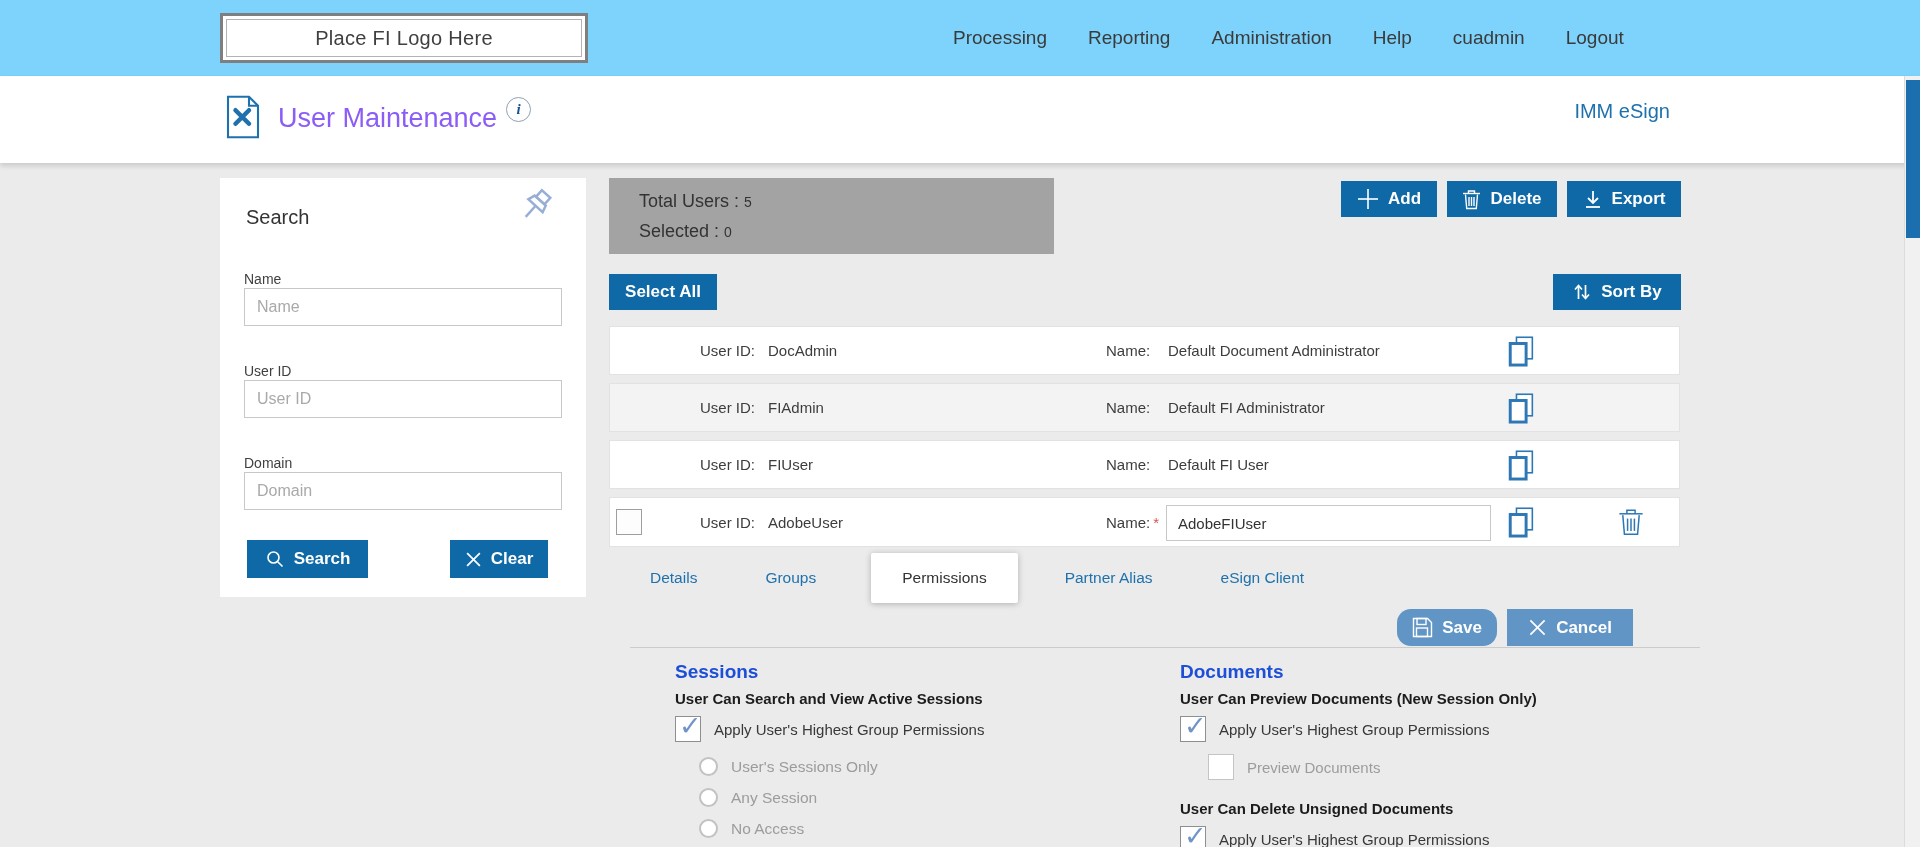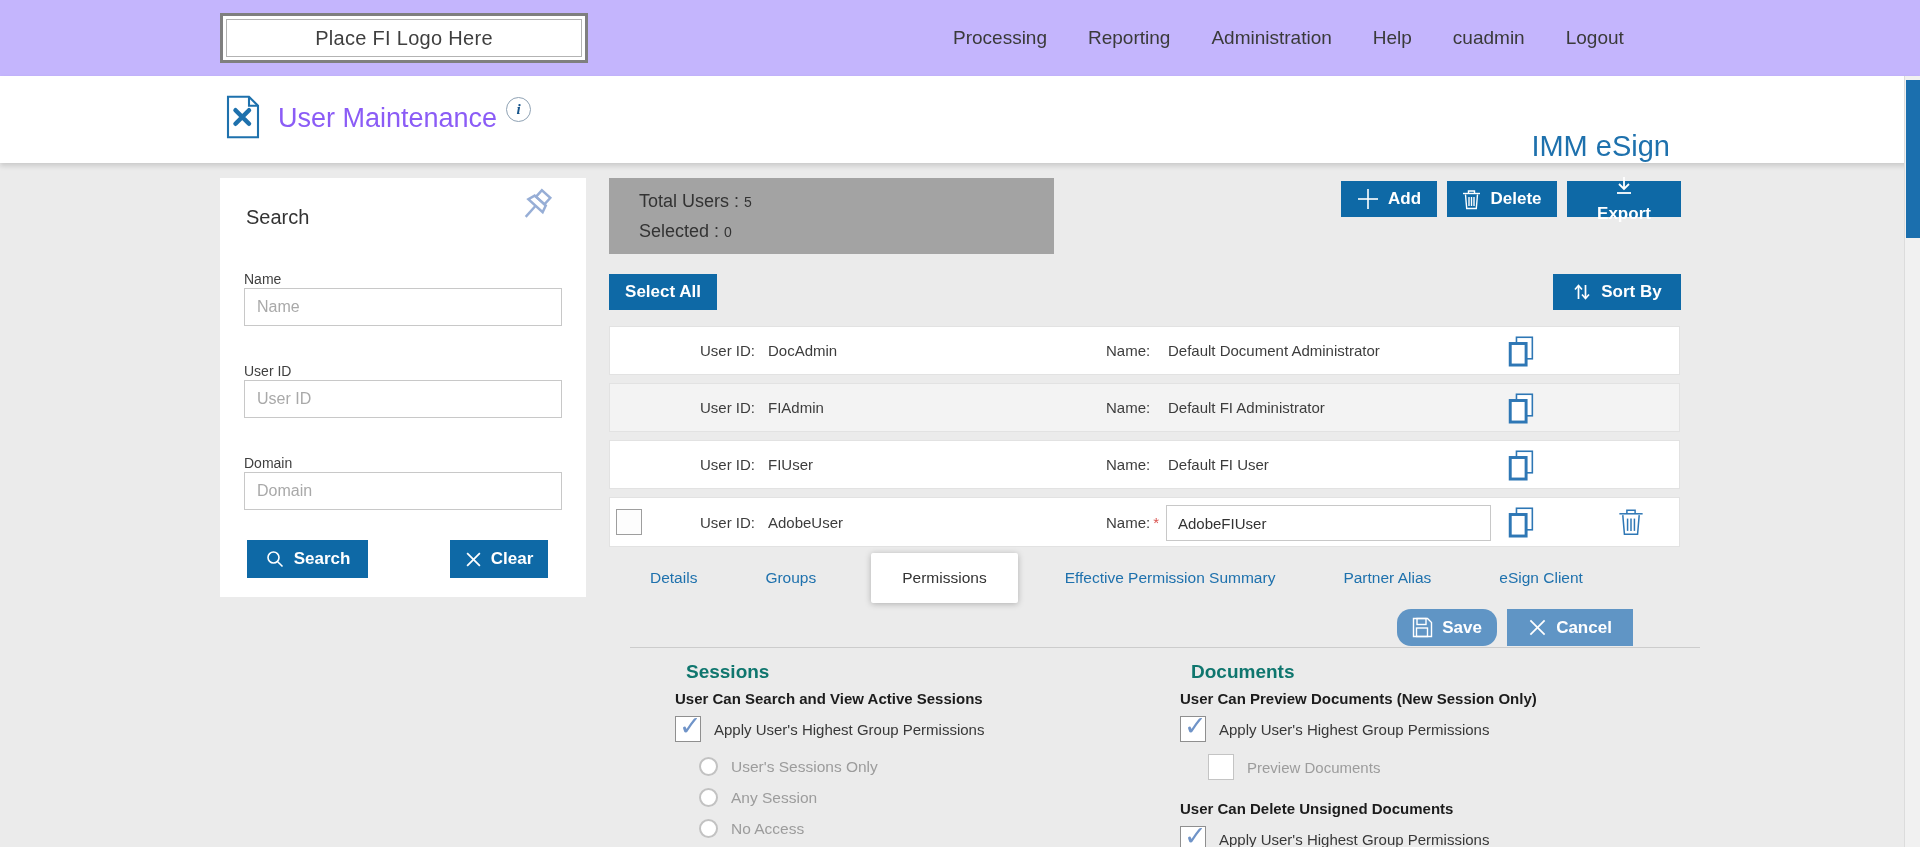--- a/index.html
+++ b/index.html
@@ -1,36 +1,36 @@
 <!DOCTYPE html>
 <html><head>
 <meta charset="utf-8">
 <style>
   html,body{margin:0;padding:0;background:#d8d8d8;}
   #app{position:relative;width:1920px;height:847px;background:#ebebeb;overflow:hidden;
        font-family:"Liberation Sans",sans-serif;color:#333;}
 
   
-  .topbar{position:absolute;left:0;top:0;width:100%;height:76px;background:#c4b5fd;}
+  .topbar{position:absolute;left:0;top:0;width:100%;height:76px;background:#7dd3fc;}
   .logo-box{position:absolute;left:220px;top:13px;width:368px;height:50px;background:#fff;
             border:3px solid #7f7f7f;box-shadow:inset 0 0 0 3px #fff,inset 0 0 0 4px #b3b3b3;
             display:flex;align-items:center;justify-content:center;box-sizing:border-box;
             font-size:20px;color:#3f3f3f;letter-spacing:.3px;}
   .topnav{position:absolute;left:953px;top:0;height:76px;display:flex;align-items:center;gap:41px;}
   .topnav a{font-size:19px;color:#3a3a3a;text-decoration:none;cursor:pointer;}
 
   
   .pageheader{position:absolute;left:0;top:76px;width:100%;height:87px;background:#fff;
               box-shadow:0 3px 5px rgba(0,0,0,.14);}
   .pt-icon{position:absolute;left:225px;top:19px;}
   .page-title{position:absolute;left:278px;top:27px;font-size:27px;font-weight:400;color:#8b5cf6;margin:0;}
   .info-icon{position:absolute;left:506px;top:21px;width:25px;height:25px;border:1px solid #8fa2b4;
              border-radius:50%;display:flex;align-items:center;justify-content:center;
              font:italic 700 15px "Liberation Serif",serif;color:#15538a;cursor:pointer;box-sizing:border-box;}
-  .brand{position:absolute;right:250px;top:24px;font-size:29px;color:#1e71ad;margin-top:30px;}
+  .brand{position:absolute;right:250px;top:24px;font-size:20px;color:#1e71ad;}
 
   
   .vscroll{position:absolute;right:0;top:76px;width:16px;height:771px;background:#f1f1f1;border-left:1px solid #dcdcdc;box-sizing:border-box;}
   .vscroll .thumb{position:absolute;left:1px;width:14px;top:4px;height:158px;background:#1b6fae;}
 
   
   .btn{display:flex;align-items:center;justify-content:center;gap:9px;background:#0e69a6;color:#fff;
        border:none;cursor:pointer;font-family:inherit;font-size:17px;font-weight:700;}
   .btn svg{flex:none;}
   .btn.lite{background:#6095c5;}
@@ -45,21 +45,21 @@
   .f-input::placeholder{color:#a9a9a9;}
   .btn-search{position:absolute;left:27px;top:362px;width:121px;height:38px;}
   .btn-clear{position:absolute;left:230px;top:362px;width:98px;height:38px;}
 
   
   .summary-card{position:absolute;left:609px;top:178px;width:445px;height:76px;background:#a3a3a3;}
   .summary-line{position:absolute;left:30px;font-size:18px;color:#333;}
   .summary-line .val{font-size:14px;}
   .btn-add{position:absolute;left:1341px;top:181px;width:96px;height:36px;}
   .btn-delete{position:absolute;left:1447px;top:181px;width:110px;height:36px;}
-  .btn-export{position:absolute;left:1567px;top:181px;width:114px;height:36px;flex-direction:column;}
+  .btn-export{position:absolute;left:1567px;top:181px;width:114px;height:36px;}
   .btn-selectall{position:absolute;left:609px;top:274px;width:108px;height:36px;}
   .btn-sortby{position:absolute;left:1553px;top:274px;width:128px;height:36px;}
 
   
   .urow{position:absolute;left:609px;width:1071px;height:49px;background:#fff;border:1px solid #e2e2e2;
         box-sizing:border-box;cursor:pointer;}
   .urow.alt{background:#f3f3f3;}
   .urow .cell{position:absolute;top:0;height:100%;display:flex;align-items:center;font-size:15px;color:#3d3d3d;}
   .uid-label{left:90px;}  .uid-value{left:158px;}
   .uname-label{left:496px;} .uname-value{left:558px;}
@@ -77,21 +77,21 @@
   .tab.active{background:#fff;color:#333;padding:0 31px;box-shadow:0 1px 6px rgba(0,0,0,.25);border-radius:2px;margin-left:8px;}
 
   .btn-save{position:absolute;left:1397px;top:609px;width:100px;height:37px;border-radius:14px;}
   .btn-cancel{position:absolute;left:1507px;top:609px;width:126px;height:37px;}
   .divider{position:absolute;left:630px;top:647px;width:1070px;height:1px;background:#ccc;}
 
   
   .perm-col{position:absolute;top:661px;}
   .col-sessions{left:675px;width:480px;}
   .col-documents{left:1180px;width:520px;}
-  .perm-col h3{margin:0 11px 7px;font-size:19px;line-height:22px;color:#0f766e;}
+  .perm-col h3{margin:0 0 7px;font-size:19px;line-height:22px;color:#1d4ed8;}
   .perm-col h4{margin:0 0 8px;font-size:15px;line-height:18px;color:#1c1c1c;}
   .chk-row{display:flex;align-items:center;gap:13px;margin:0 0 12px;font-size:15px;color:#383838;}
   .chk-row.indent{padding-left:28px;color:#9c9c9c;margin-bottom:20px;}
   .cb{position:relative;flex:none;width:26px;height:26px;border:1px solid #8f8f8f;background:#fff;box-sizing:border-box;cursor:pointer;}
   .cb.unchecked{border-color:#c4c4c4;}
   .cb.checked::after{content:"✓";position:absolute;left:3px;top:-7px;font-size:27px;font-weight:400;color:#7094c8;}
   .radio-row{display:flex;align-items:center;gap:13px;margin:0 0 6px;padding-left:24px;
              font-size:15.5px;color:#9c9c9c;height:25px;}
   .radio{flex:none;width:19px;height:19px;border:2px solid #c2c2c2;border-radius:50%;background:#fff;box-sizing:border-box;cursor:pointer;}
 </style>
@@ -276,21 +276,20 @@
           <line x1="9.5" y1="8" x2="9.5" y2="17"></line>
           <line x1="12" y1="8" x2="12" y2="17"></line>
       </svg>
     </span>
   </div>
 
   <div class="tabstrip">
     <div class="tab">Details</div>
     <div class="tab">Groups</div>
     <div class="tab active">Permissions</div>
-    <div class="tab">Effective Permission Summary</div>
     <div class="tab">Partner Alias</div>
     <div class="tab">eSign Client</div>
   </div>
 
   <button class="btn lite btn-save">
     <svg width="21" height="21" viewBox="0 0 21 21" fill="none" stroke="#fff" stroke-width="1.4">
       <path d="M1.5 1.5 h14 l4 4 v14 h-18 z"></path>
         <rect x="5" y="1.5" width="9" height="6"></rect>
         <rect x="4.5" y="11" width="11" height="8.5"></rect>
     </svg>

